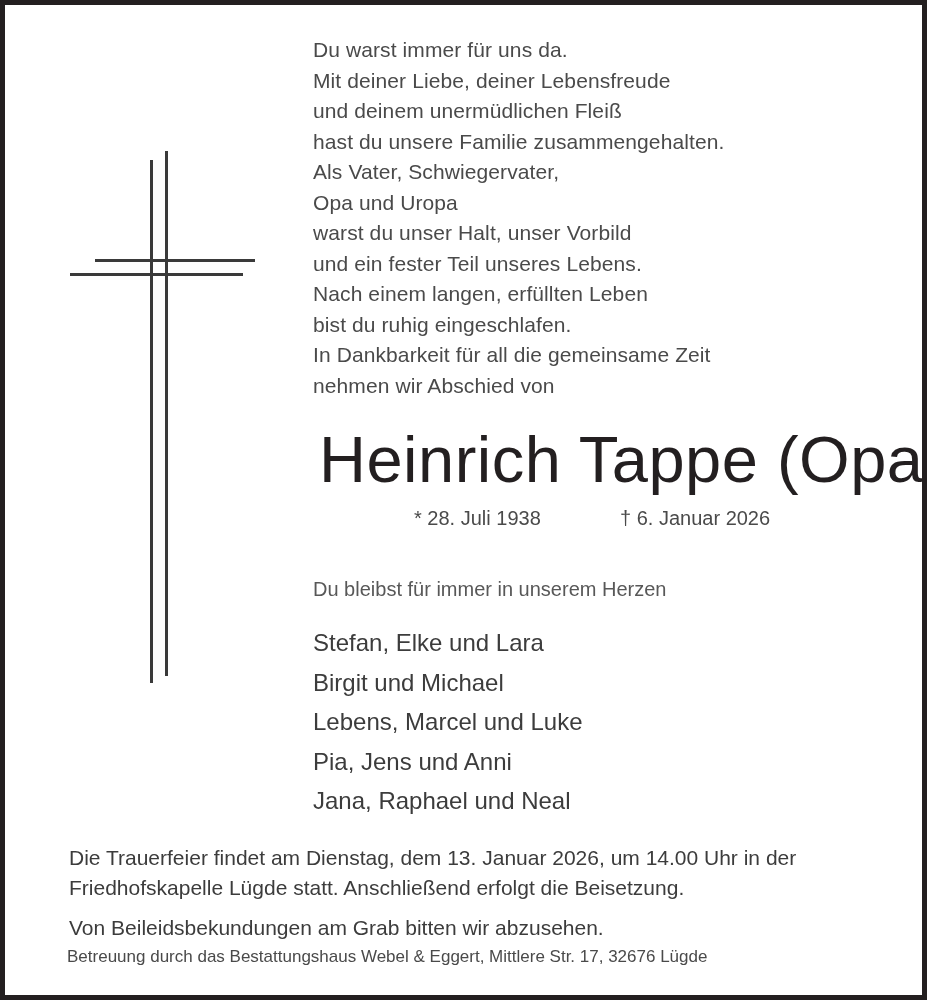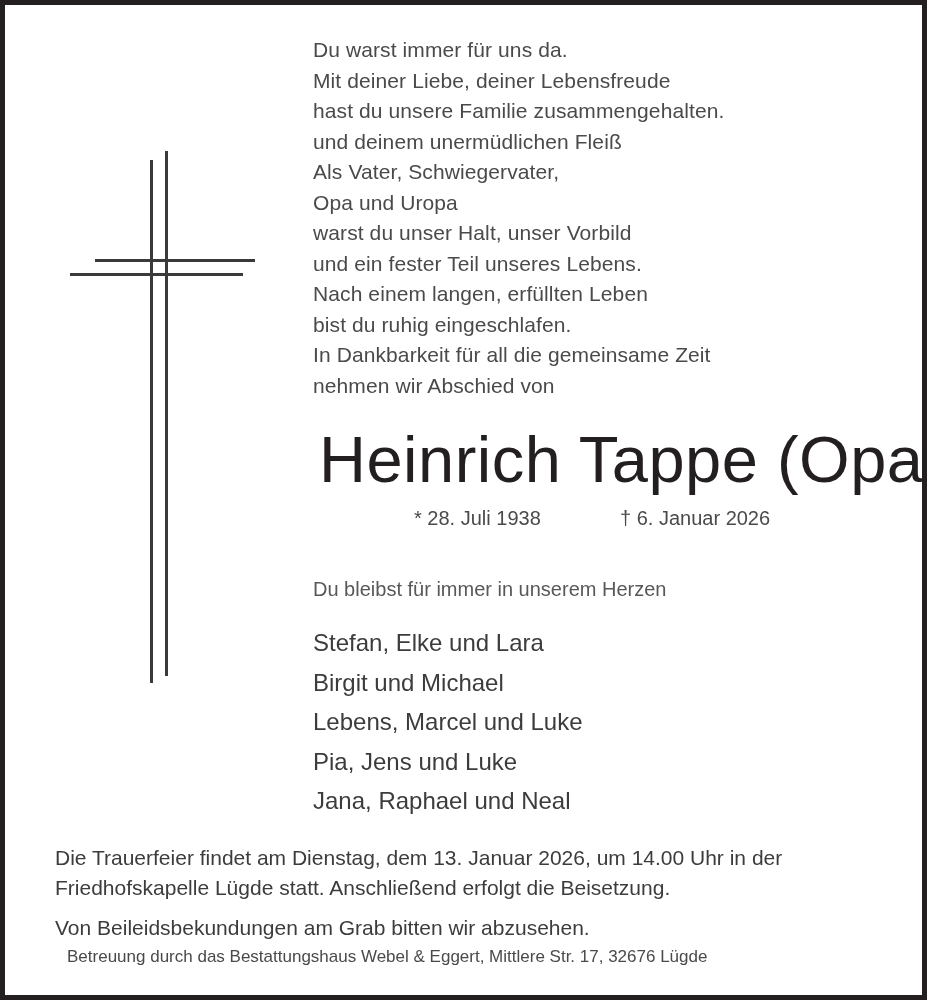--- a/index.html
+++ b/index.html
@@ -100,21 +100,21 @@
     font-size: 24px;
     line-height: 39.5px;
     color: #3c3c3c;
     font-weight: 300;
   }
   .mourners div { white-space: nowrap; }
 
   
   .service-info {
     position: absolute;
-    left: 50px;
+    left: 64px;
     top: 838px;
     width: 810px;
     font-size: 21px;
     line-height: 30px;
     color: #3c3c3c;
     font-weight: 300;
   }
   .service-info .para { white-space: nowrap; }
   .service-info .gap { height: 10px; }
 
@@ -136,22 +136,22 @@
   <div class="cross">
     <div class="bar v-back"></div>
     <div class="bar h-back"></div>
     <div class="bar v-front"></div>
     <div class="bar h-front"></div>
   </div>
 
   <div class="verse">
     <div>Du warst immer für uns da.</div>
     <div>Mit deiner Liebe, deiner Lebensfreude</div>
+    <div>und deinem unermüdlichen Fleiß</div>
     <div>hast du unsere Familie zusammengehalten.</div>
-    <div>und deinem unermüdlichen Fleiß</div>
     <div>Als Vater, Schwiegervater,</div>
     <div>Opa und Uropa</div>
     <div>warst du unser Halt, unser Vorbild</div>
     <div>und ein fester Teil unseres Lebens.</div>
     <div>Nach einem langen, erfüllten Leben</div>
     <div>bist du ruhig eingeschlafen.</div>
     <div>In Dankbarkeit für all die gemeinsame Zeit</div>
     <div>nehmen wir Abschied von</div>
   </div>
 
@@ -161,21 +161,21 @@
     <span class="birth">* 28. Juli 1938</span>
     <span class="death">† 6. Januar 2026</span>
   </div>
 
   <div class="memorial-line">Du bleibst für immer in unserem Herzen</div>
 
   <div class="mourners">
     <div>Stefan, Elke und Lara</div>
     <div>Birgit und Michael</div>
     <div>Lebens, Marcel und Luke</div>
-    <div>Pia, Jens und Luke</div>
+    <div>Pia, Jens und Anni</div>
     <div>Jana, Raphael und Neal</div>
   </div>
 
   <div class="service-info">
     <div class="para">Die Trauerfeier findet am Dienstag, dem 13. Januar 2026, um 14.00 Uhr in der</div>
     <div class="para">Friedhofskapelle Lügde statt. Anschließend erfolgt die Beisetzung.</div>
     <div class="gap"></div>
     <div class="para">Von Beileidsbekundungen am Grab bitten wir abzusehen.</div>
   </div>
 

